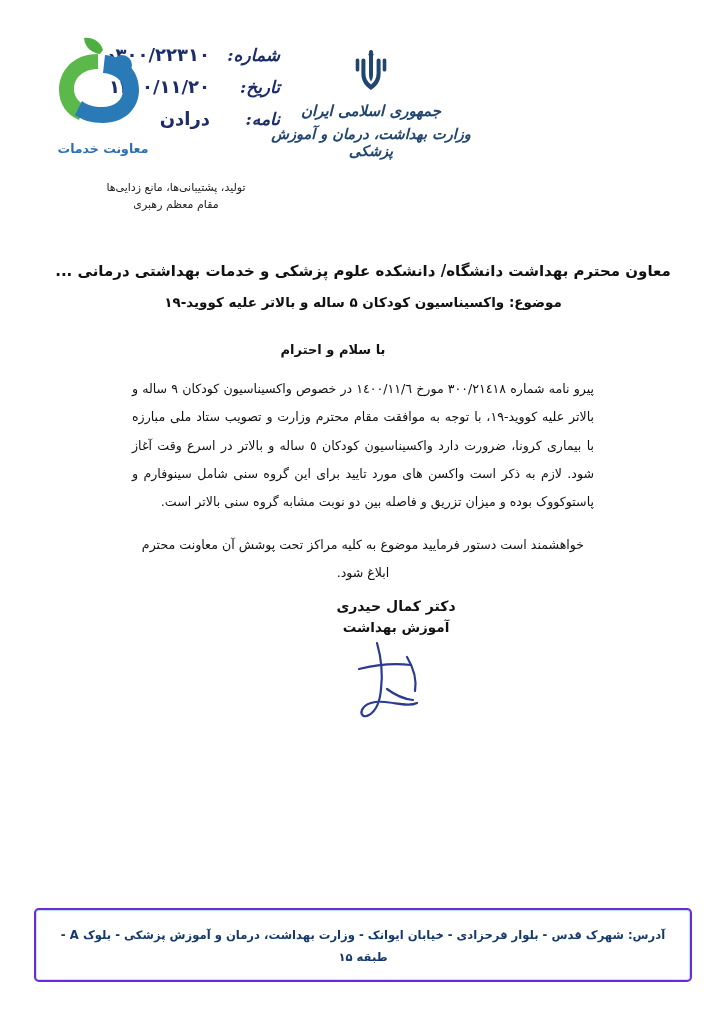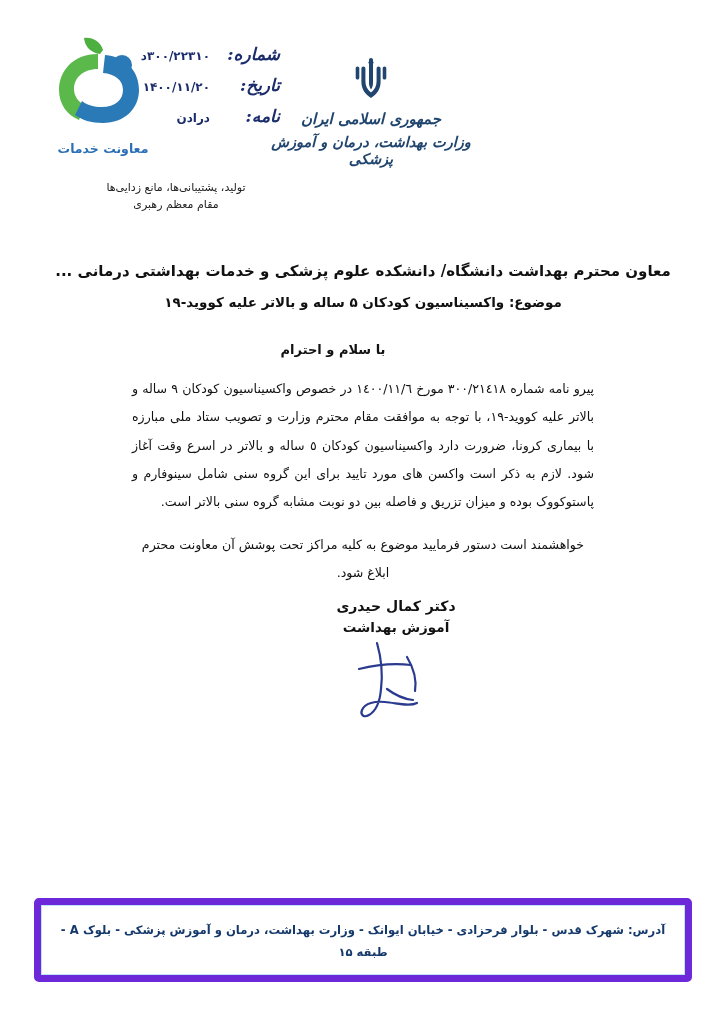--- a/index.html
+++ b/index.html
@@ -27,32 +27,32 @@
     gap:6px;margin-bottom:11px;
   }
   .meta-label{
     font-family:"DejaVu Serif","Liberation Serif",serif;
     font-size:17px;font-weight:700;color:#1b2d6b;
     font-style:italic;
     letter-spacing:0.5px;
     min-width:64px;text-align:right;
   }
   .meta-value{
-    font-size:12px;color:#1b2d6b;font-weight:600;
+    font-size:18px;color:#1b2d6b;font-weight:600;
     letter-spacing:0.4px;
     direction:ltr;unicode-bidi:bidi-override;
   }
   .slogan{
     position:absolute;top:180px;right:440px;width:220px;
     text-align:center;font-size:11px;line-height:1.5;color:#222;
   }
 
   
   .centre{
-    position:absolute;top:42px;left:16px;right:0;margin:8px auto;
+    position:absolute;top:42px;left:16px;right:0;margin:0 auto;
     width:240px;text-align:center;
   }
   .emblem{height:52px;display:flex;justify-content:center;align-items:flex-end;}
   .ministry{
     margin-top:8px;color:#20456e;
     font-family:"DejaVu Serif","Liberation Serif",serif;
     font-style:italic;
   }
   .ministry .l1{font-size:15px;font-weight:600;letter-spacing:.5px;}
   .ministry .l2{font-size:14.5px;font-weight:600;margin-top:5px;letter-spacing:.3px;}
@@ -91,21 +91,21 @@
 
   
   .sign{position:absolute;top:596px;right:210px;width:240px;text-align:center;}
   .sign .name{font-size:14px;font-weight:700;line-height:1.5;}
   .sign .role{font-size:13.5px;font-weight:700;line-height:1.5;}
   .sign .scribble{margin-top:2px;height:90px;}
 
   
   .footer{
     position:absolute;left:34px;right:34px;bottom:42px;
-    border:7px solid #6d28d9;border-radius:5px;
+    border:2px solid #6d28d9;border-radius:5px;
     background:#fff;
     padding:14px 16px 12px 16px;
     box-shadow:0 0 0 1px #bfe3f5 inset;
   }
   .footer .line{
     text-align:center;color:#15396b;font-weight:700;
     font-size:11.6px;line-height:1.9;letter-spacing:.1px;
   }
   .footer .url{
     direction:ltr;unicode-bidi:embed;font-weight:700;

